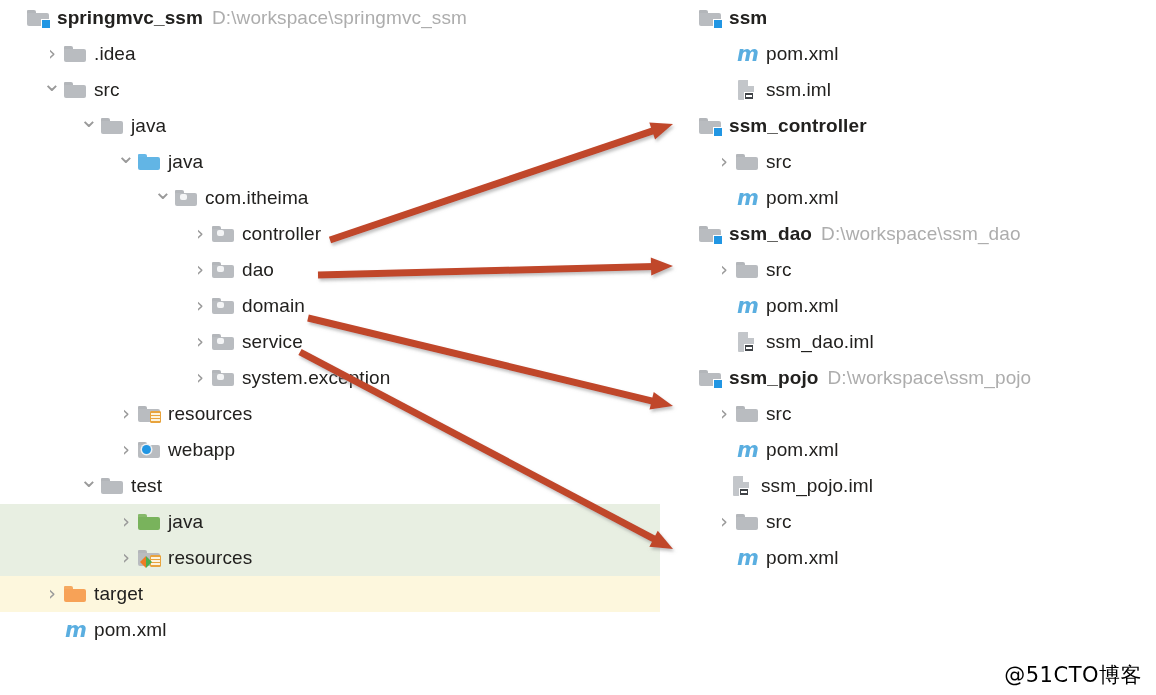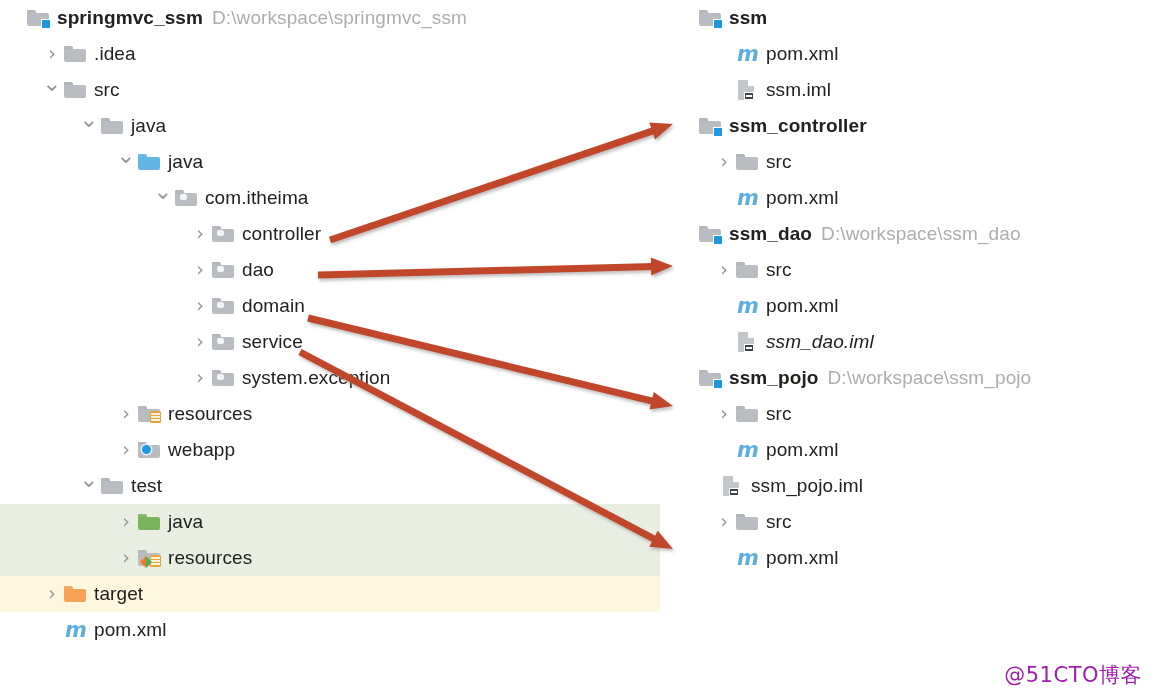--- a/index.html
+++ b/index.html
@@ -147,21 +147,21 @@
 
   
   .arrows{
     position:absolute;left:0;top:0;width:1156px;height:695px;
     pointer-events:none;
   }
 
   
   .wm{
     position:absolute;right:14px;bottom:6px;
-    font-size:21px;color:#a21caf;
+    font-size:21px;color:#000000;
     font-family:"DejaVu Sans",sans-serif;
     letter-spacing:.5px;
   }
 </style>
 </head>
 <body>
 
 <div class="stage">
 
   <div class="tree left" id="left-tree">
@@ -493,21 +493,21 @@
       </div>
       <div class="row" style="padding-left: 53px;">
         <span class="chev blank">
           <span class="g"></span>
         </span>
         <span class="ico">
           <span class="mvn">m</span>
         </span>
         <span class="lbl">pom.xml</span>
       </div>
-      <div class="row" style="padding-left: 53px; font-style: italic;">
+      <div class="row" style="padding-left: 53px;">
         <span class="chev blank">
           <span class="g"></span>
         </span>
         <span class="ico">
           <span class="iml">
             <span class="page"></span>
             <span class="fold"></span>
             <span class="sq"></span>
           </span>
         </span>
@@ -541,21 +541,21 @@
       </div>
       <div class="row" style="padding-left: 53px;">
         <span class="chev blank">
           <span class="g"></span>
         </span>
         <span class="ico">
           <span class="mvn">m</span>
         </span>
         <span class="lbl">pom.xml</span>
       </div>
-      <div class="row" style="padding-left: 38px;">
+      <div class="row" style="padding-left: 38px; margin-left: 10px;">
         <span class="chev blank">
           <span class="g"></span>
         </span>
         <span class="ico">
           <span class="iml">
             <span class="page"></span>
             <span class="fold"></span>
             <span class="sq"></span>
           </span>
         </span>

